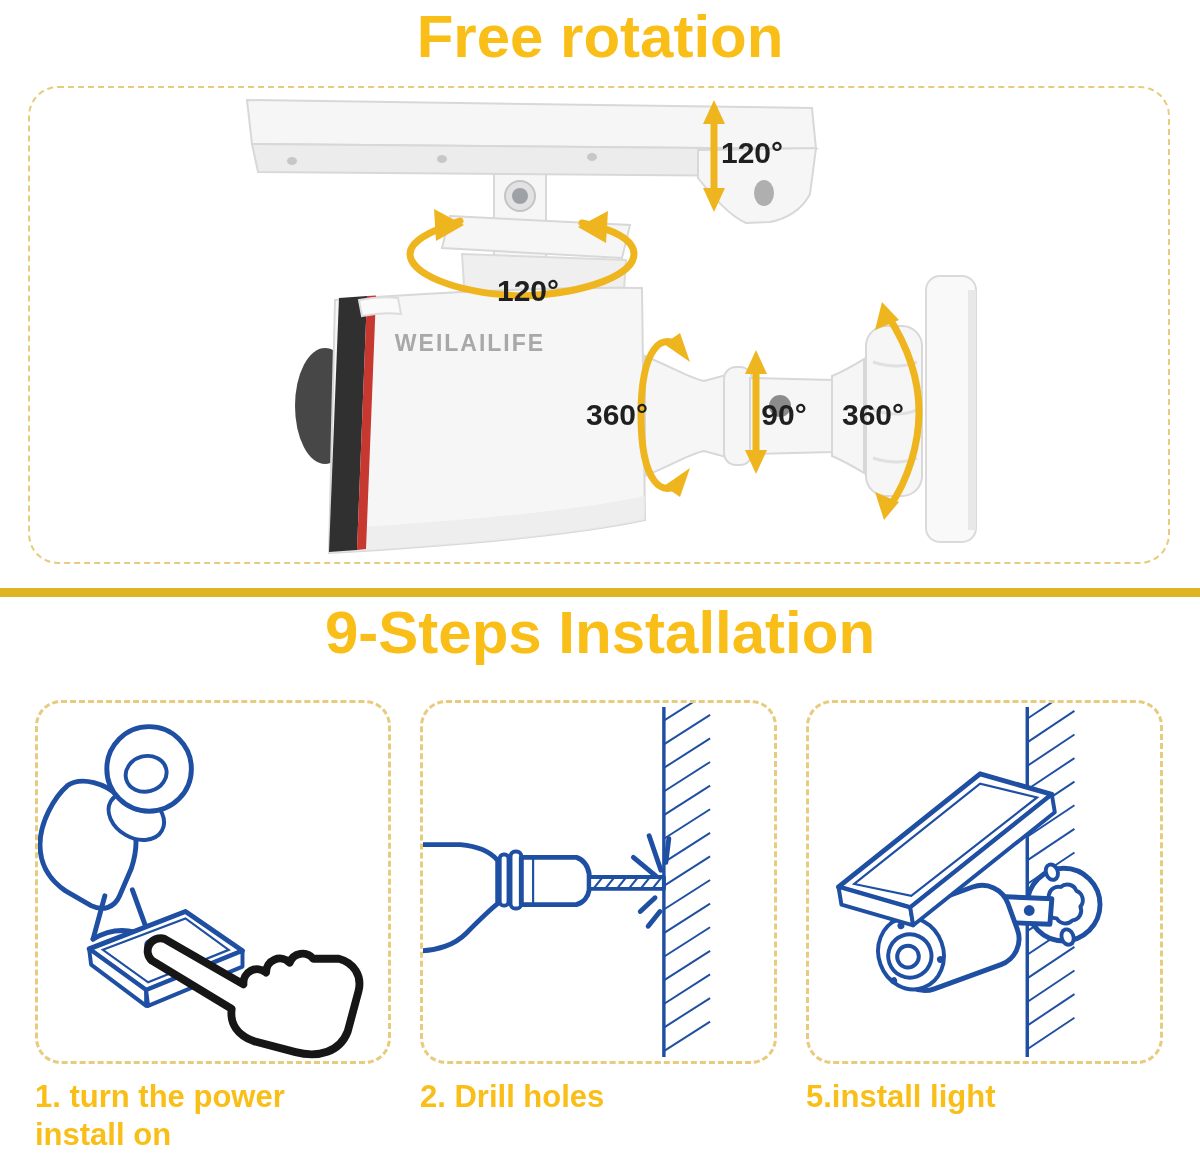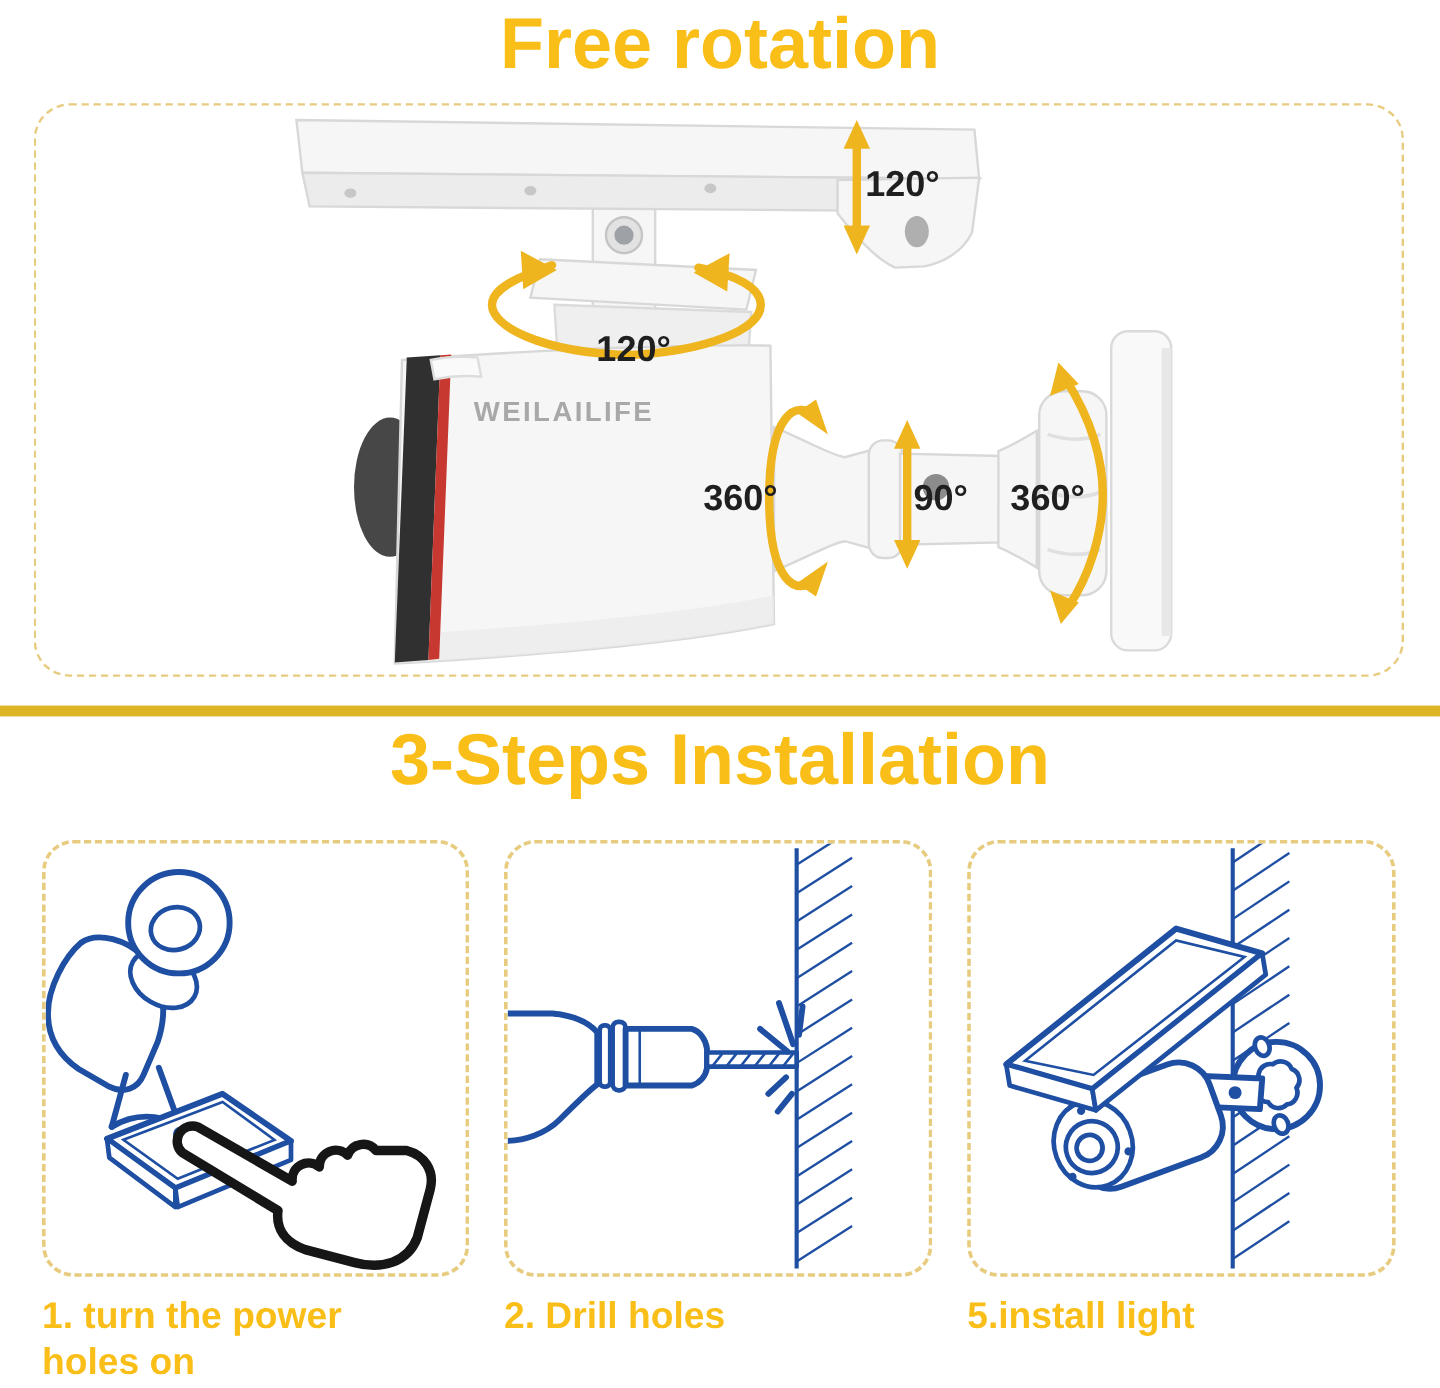--- a/index.html
+++ b/index.html
@@ -137,21 +137,21 @@
       <text class="angle-label" x="722" y="75" text-anchor="middle">120°</text>
       <text class="angle-label" x="498" y="213" text-anchor="middle">120°</text>
       <text class="angle-label" x="587" y="337" text-anchor="middle">360°</text>
       <text class="angle-label" x="754" y="337" text-anchor="middle">90°</text>
       <text class="angle-label" x="843" y="337" text-anchor="middle">360°</text>
     </svg>
   </div>
 
   <div class="divider"></div>
 
-  <div class="big-title" id="title-install">3-Steps Installation</div>
+  <div class="big-title" id="title-install">9-Steps Installation</div>
 
   <div class="step-box" id="step-box-1">
     <svg width="100%" height="100%" viewBox="0 0 356 364" preserveAspectRatio="none">
       <path class="bw" d="M30,84 C16,96 2,122 2,144 C2,164 12,180 28,191 L54,206 C66,212 78,208 83,196 L95,168 C101,150 101,132 95,118 L83,96 C70,82 44,74 30,84 Z"></path>
       <ellipse class="bw4" cx="100" cy="115" rx="30" ry="22" transform="rotate(30 100 115)"></ellipse>
       <circle class="bw" cx="113" cy="67" r="43"></circle>
       <ellipse class="bw4" cx="110" cy="72" rx="21" ry="18" transform="rotate(-15 110 72)"></ellipse>
       <path class="b" d="M68,196 L56,240"></path>
       <path class="b" d="M96,190 L112,234"></path>
       <path class="b" d="M56,240 C76,228 96,230 112,238"></path>
@@ -252,21 +252,21 @@
         <path class="bw" d="M30,187 L174,72 L247,93 L103,208 Z"></path>
         <path class="bw4" d="M30,187 L103,208 L106,226 L33,205 Z"></path>
         <path class="bw4" d="M103,208 L247,93 L250,111 L106,226 Z"></path>
         <path class="bthin" d="M46,184 L174,82 L232,96 L104,196 Z"></path>
       </g>
     </svg>
   </div>
 
   <div class="caption" id="caption-1">
     <div>1. turn the power</div>
-    <div>holes on</div>
+    <div>install on</div>
   </div>
   <div class="caption" id="caption-2">
     <div>2. Drill holes</div>
   </div>
   <div class="caption" id="caption-3">
     <div>5.install light</div>
   </div>
 
 </div>
 

